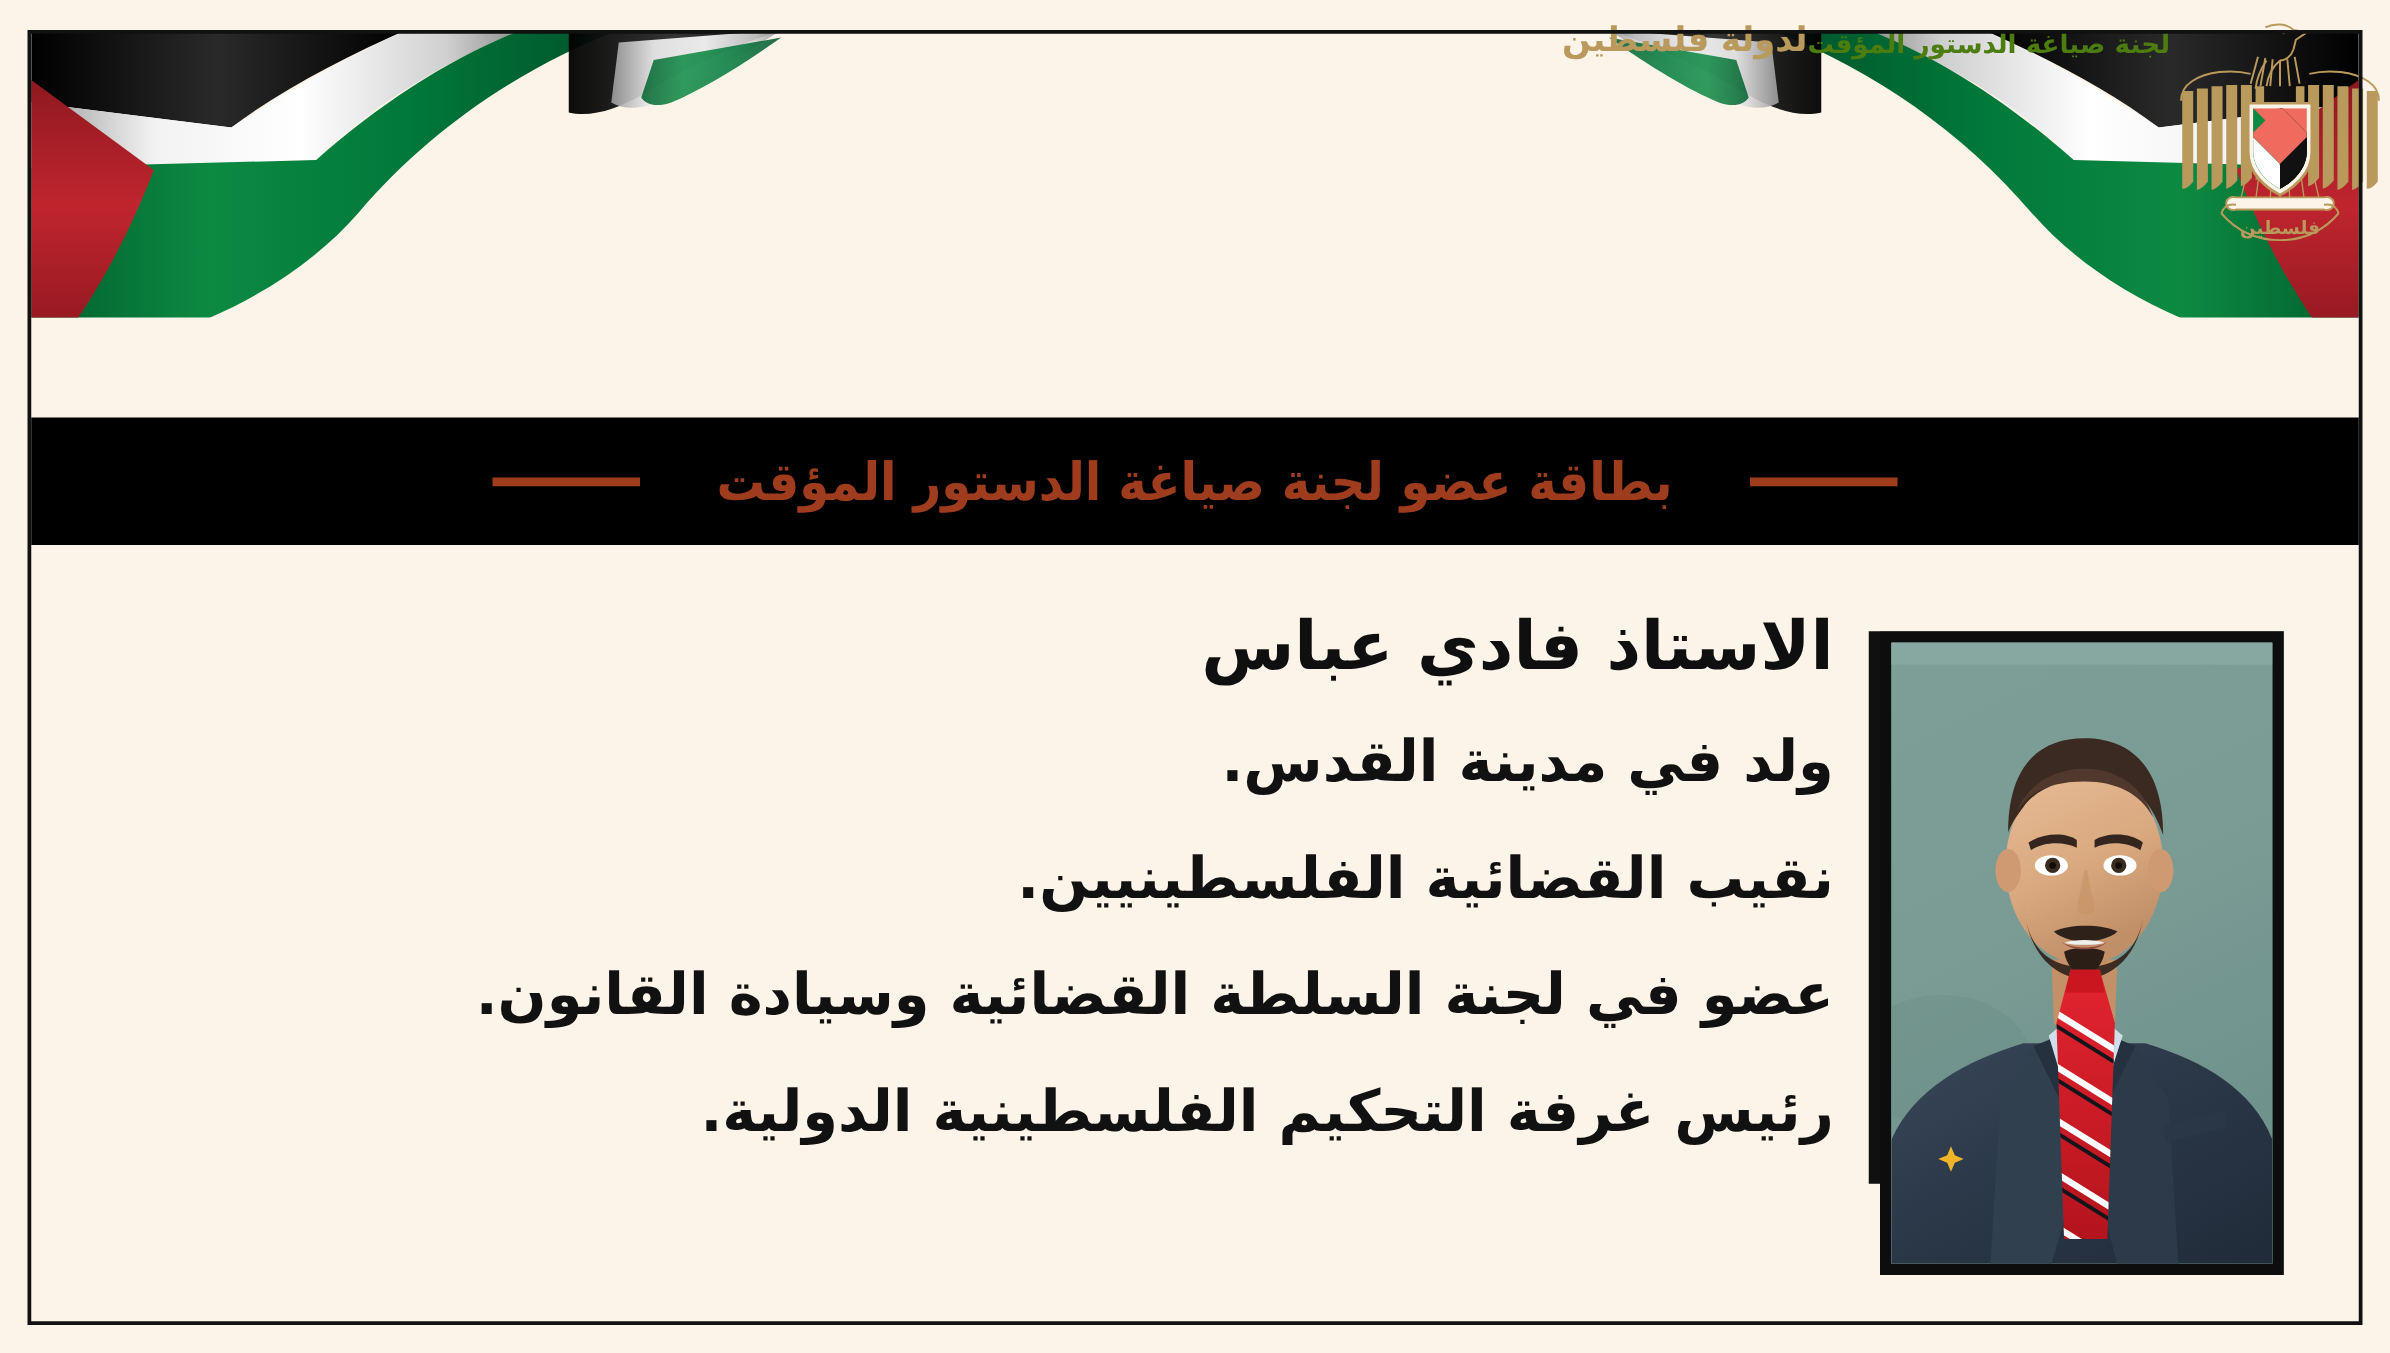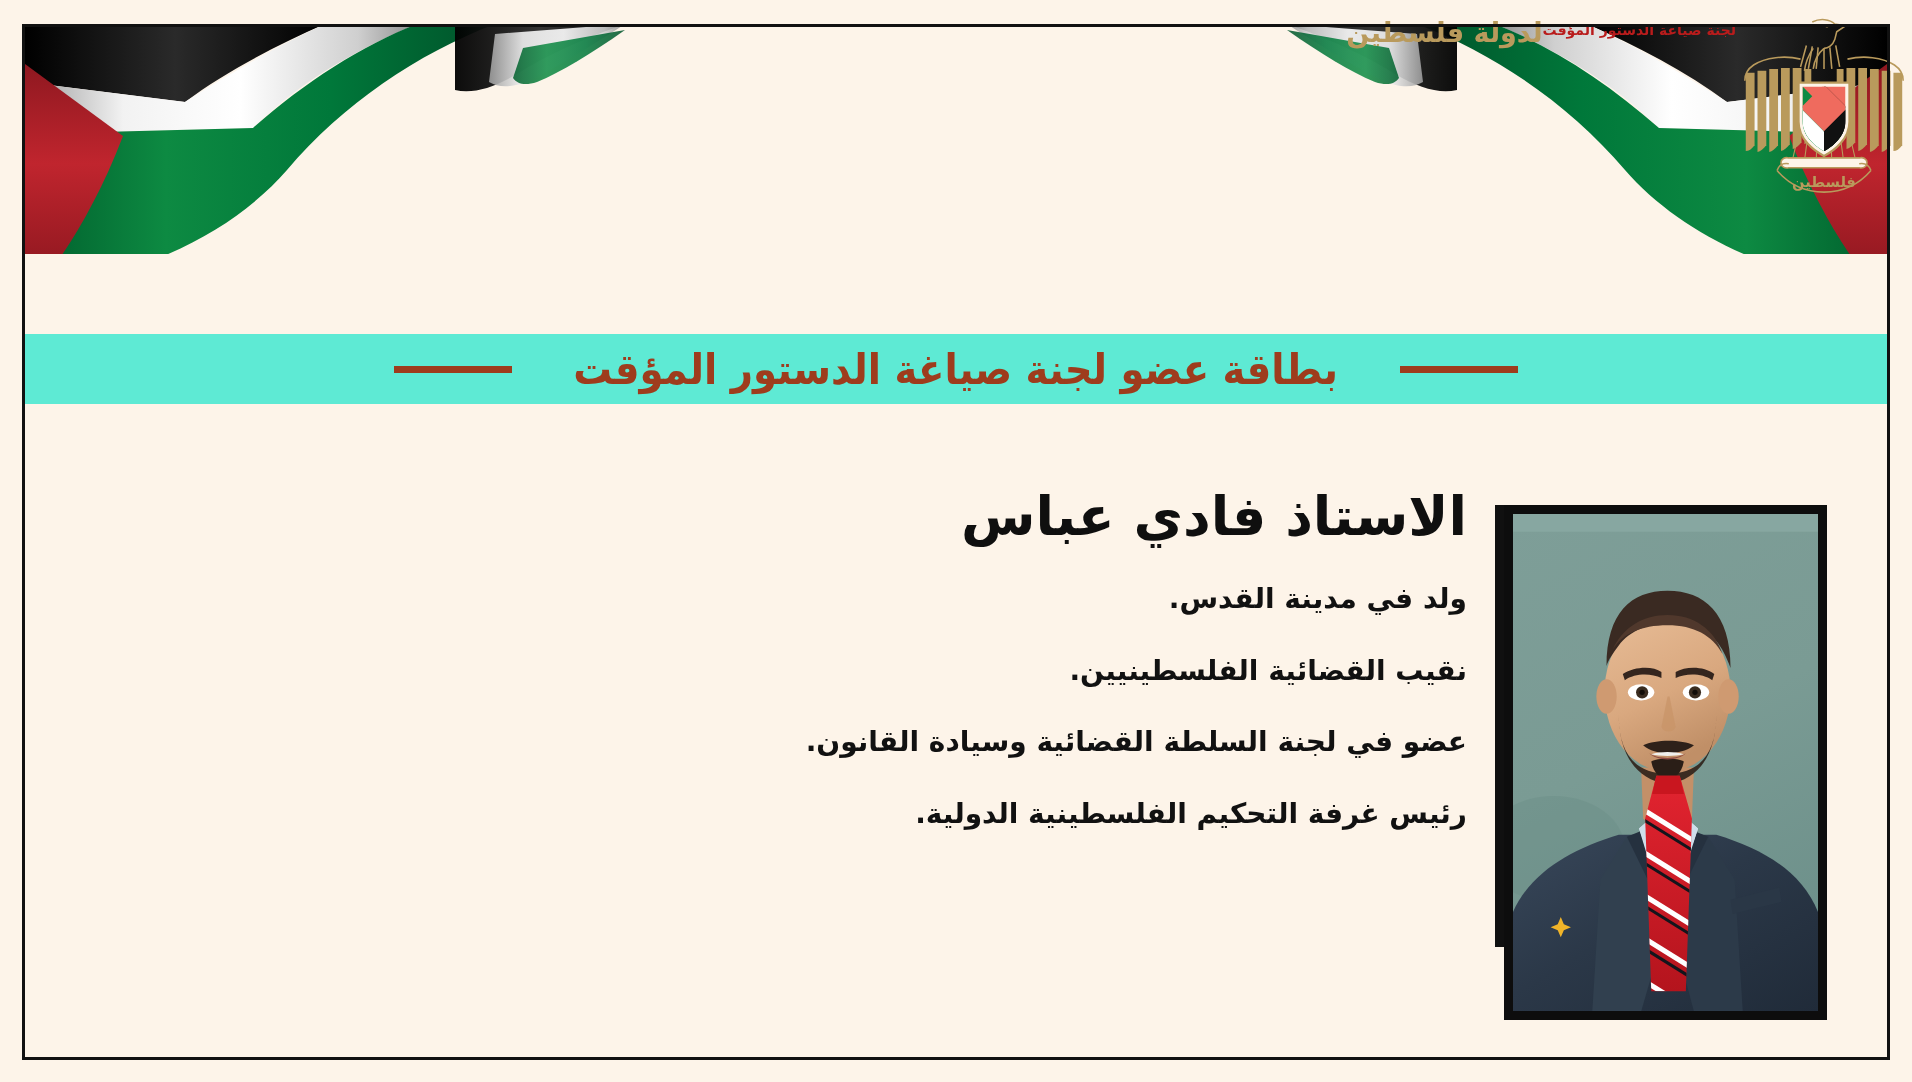--- a/index.html
+++ b/index.html
@@ -39,35 +39,35 @@
   
   .emblem-wrap{
     position:absolute;
     left:0;right:0;top:16px;
     display:flex;flex-direction:row;
     z-index:5;
   }
   .emblem{width:176px;height:186px;display:block;}
   .org-line1{
     margin-top:6px;
-    font-size:14px;font-weight:bold;color:#b91c1c;
+    font-size:21px;font-weight:bold;color:#4d7c0f;
     letter-spacing:0px;line-height:1.25;
     text-align:center;
   }
   .org-line2{
     font-size:27px;font-weight:bold;color:#b99a5c;
     line-height:1.25;text-align:center;
   }
 
   
   .banner{
     position:absolute;
     left:25px;right:25px;
-    top:334px;height:70px;
-    background:#5eead4;
+    top:334px;height:102px;
+    background:#000000;
     display:flex;align-items:center;justify-content:center;
     gap:28px;
     z-index:5;
   }
   .banner-dash{
     width:118px;height:7px;
     background:#9e3c1d;
     flex:none;
   }
   .banner-title{
@@ -122,21 +122,21 @@
   }
   .person-name{
     font-size:54px;
     font-weight:bold;
     color:#0f0f0f;
     line-height:1.15;
     margin:0 0 34px 0;
     letter-spacing:-1px;
   }
   .bio-line{
-    font-size:28px;
+    font-size:46px;
     font-weight:bold;
     color:#111111;
     line-height:1.2;
     margin:0 0 38px 0;
     letter-spacing:-0.5px;
   }
   .bio-line:last-child{margin-bottom:0;}
 </style>
 </head>
 <body>

